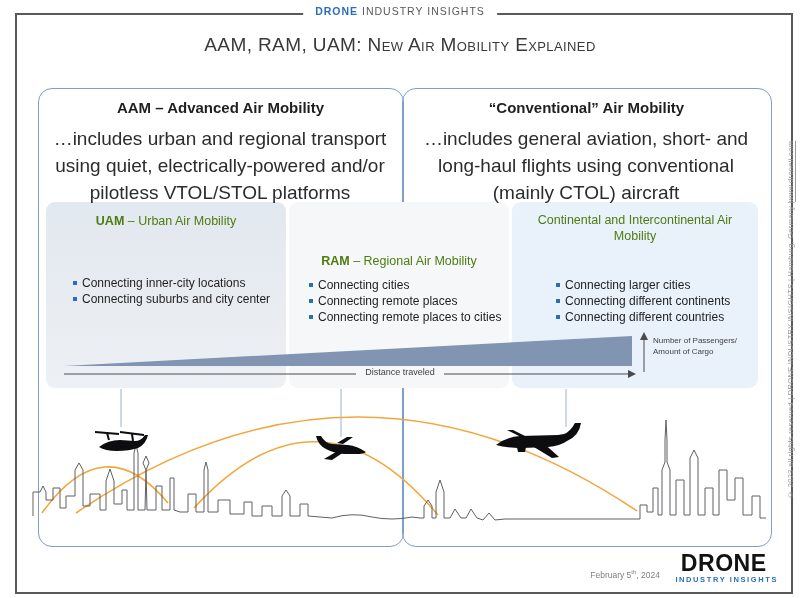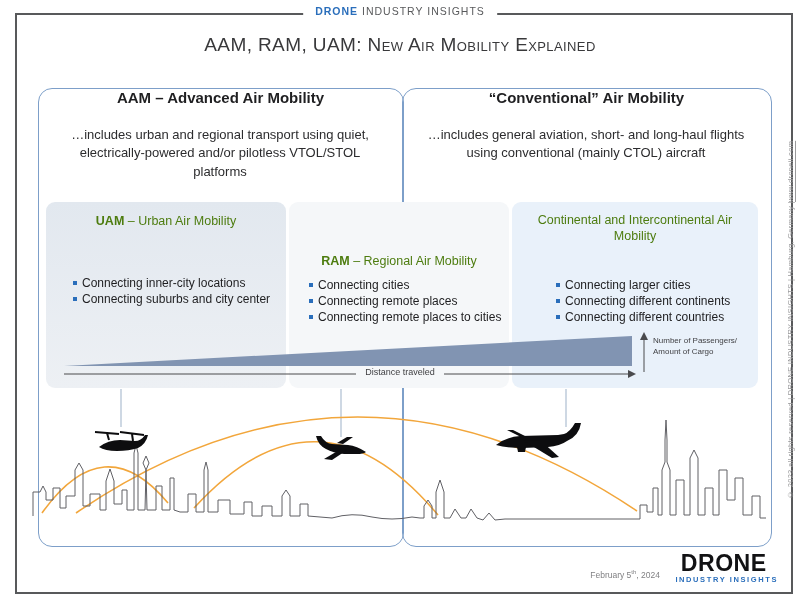--- a/index.html
+++ b/index.html
@@ -15,24 +15,24 @@
       color:#58595b;white-space:nowrap;}
   [data-name="brand-header"] .b{color:#2a6ebb;font-weight:700;}
 
   [data-name="page-title"]{left:0;top:34px;width:800px;text-align:center;
       font-size:19px;color:#39393b;font-variant:small-caps;letter-spacing:.4px;z-index:2;}
 
   .bigbox{border:1.5px solid #7d9fc9;border-radius:14px;background:transparent;z-index:0;}
   [data-name="aam-box"]{left:38px;top:88px;width:364px;height:457px;}
   [data-name="conventional-box"]{left:402px;top:88px;width:368px;height:457px;}
 
-  .boxhead{top:89px;font-size:15px;font-weight:700;color:#1f1f21;text-align:center;z-index:2;}
+  .boxhead{top:99px;font-size:15px;font-weight:700;color:#1f1f21;text-align:center;z-index:2;}
   [data-name="aam-heading"]{left:48px;width:345px;}
   [data-name="conventional-heading"]{left:414px;width:345px;}
-  .boxdesc{top:126px;font-size:13px;line-height:1.42;text-align:center;color:#2c2c2e;z-index:2;}
+  .boxdesc{top:126px;font-size:19px;line-height:1.42;text-align:center;color:#2c2c2e;z-index:2;}
   [data-name="aam-description"]{left:52px;width:336px;}
   [data-name="conventional-description"]{left:418px;width:336px;}
 
   .subbox{top:202px;height:186px;border-radius:9px;z-index:0;}
   [data-name="uam-subbox"]{left:46px;width:240px;
       background:linear-gradient(180deg,#e2e8ef,#edf0f4);}
   [data-name="ram-subbox"]{left:289px;width:220px;background:#f5f7f9;}
   [data-name="continental-subbox"]{left:512px;width:246px;background:#e9f1fa;}
 
   .subhead{font-size:12.5px;color:#4d7c0f;text-align:center;z-index:2;}

